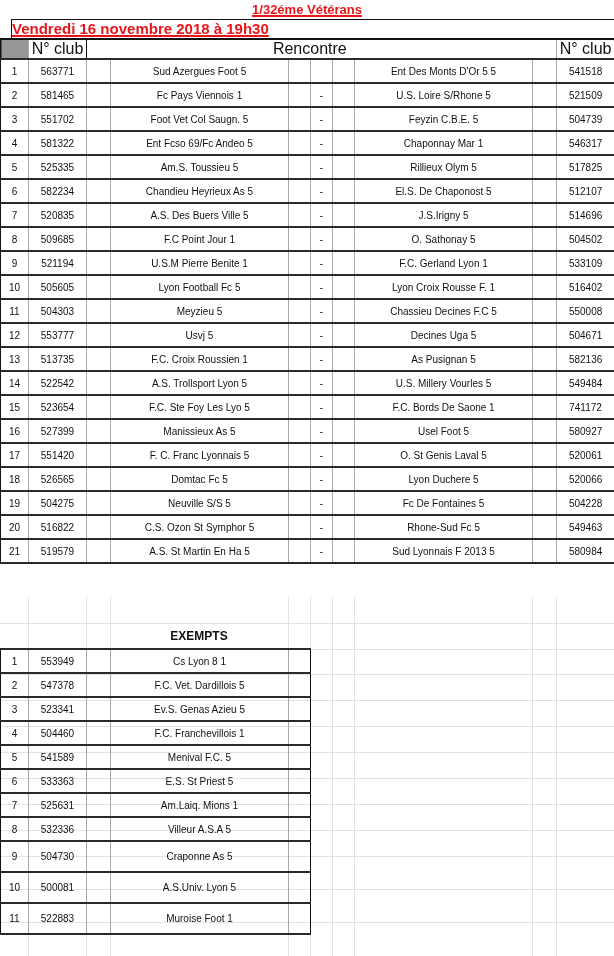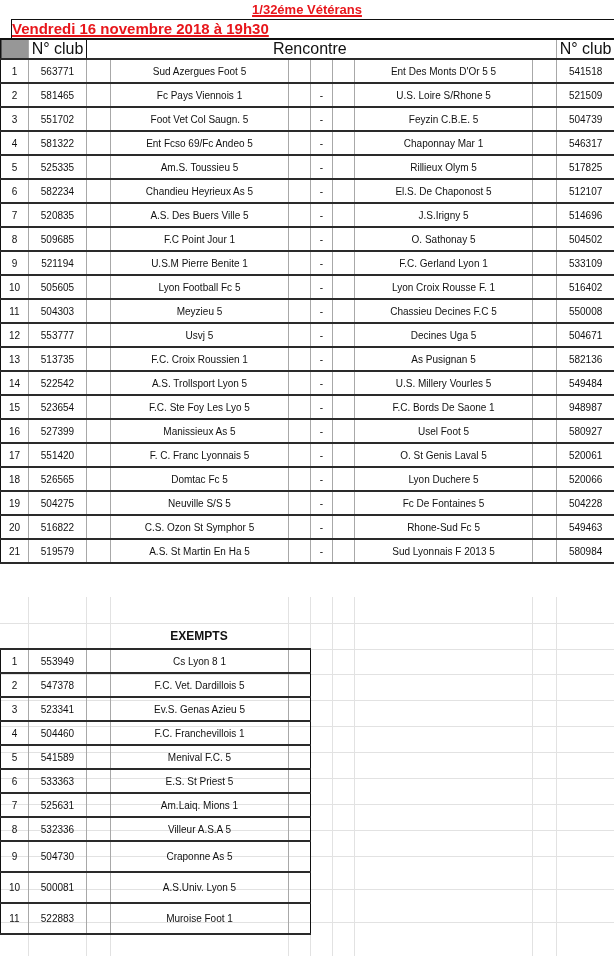--- a/index.html
+++ b/index.html
@@ -262,21 +262,21 @@
         <tr class="row">
           <td class="bk">15</td>
           <td class="bk">523654</td>
           <td></td>
           <td>F.C. Ste Foy Les Lyo 5</td>
           <td></td>
           <td>-</td>
           <td></td>
           <td>F.C. Bords De Saone 1</td>
           <td></td>
-          <td class="bk bkr">948987</td>
+          <td class="bk bkr">741172</td>
         </tr>
         <tr class="row">
           <td class="bk">16</td>
           <td class="bk">527399</td>
           <td></td>
           <td>Manissieux As 5</td>
           <td></td>
           <td>-</td>
           <td></td>
           <td>Usel Foot 5</td>

